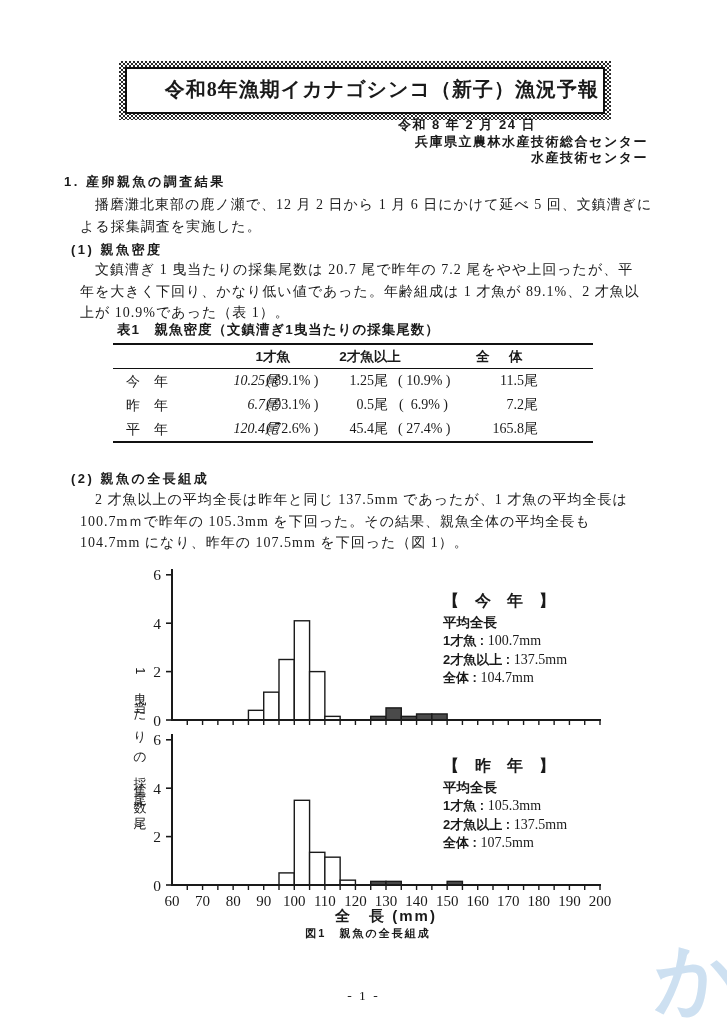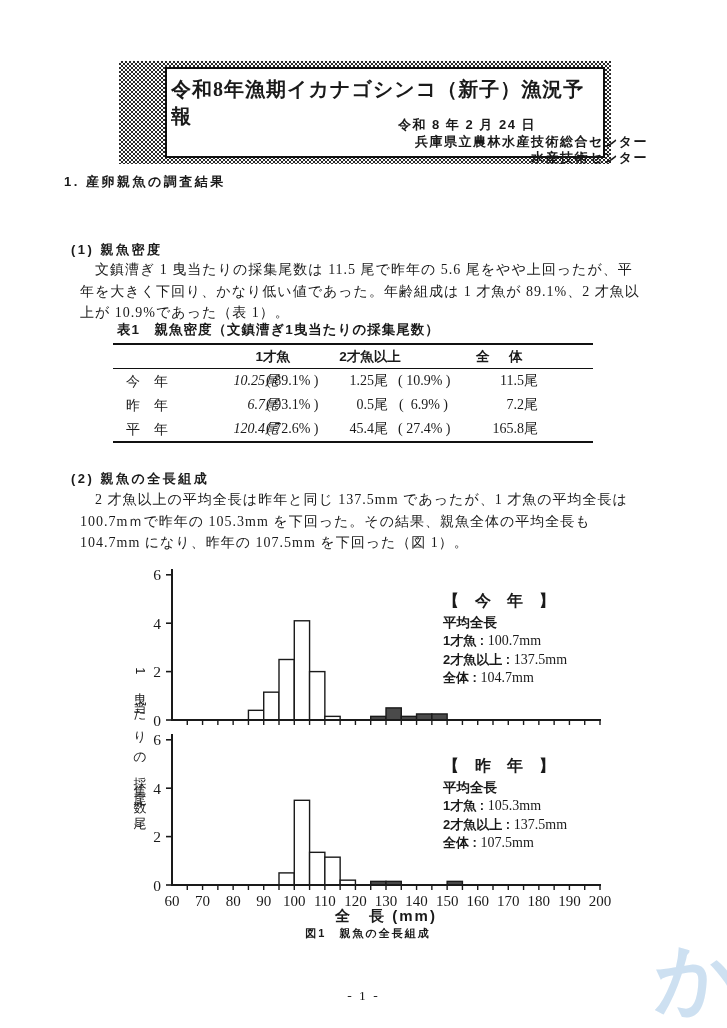--- a/index.html
+++ b/index.html
@@ -8,21 +8,21 @@
     background:#ffffff; overflow:hidden;
     font-family:"Liberation Serif", serif; color:#1a1a1a;
   }
   
   .title-box {
     position:absolute; left:119px; top:61px; width:492px; box-sizing:border-box;
     padding:6px;
     background:repeating-conic-gradient(#2a2a2a 0% 25%, #ffffff 0% 50%);
     background-size:4px 4px;
   }
-  .title-inner { background:#fff; border:2px solid #111; padding:7px 4px 26px; text-align:left;margin-left:40px; }
+  .title-inner { background:#fff; border:2px solid #111; padding:7px 4px 9px; text-align:right; }
   .title-text { font-weight:700; font-size:20px; letter-spacing:1px; }
 
   
   .header-block {
     position:absolute; top:117px; right:79px; text-align:right;
     font-family:"Liberation Sans", sans-serif; font-weight:600;
     font-size:13px; letter-spacing:1.5px; line-height:16.5px;
   }
   .header-date { padding-right:112px; }
 
@@ -86,25 +86,29 @@
   </div>
 
   <div class="header-block">
     <div class="header-date">令和 8 年 2 月 24 日</div>
     <div>兵庫県立農林水産技術総合センター</div>
     <div>水産技術センター</div>
   </div>
 
   <div class="sec-heading" style="left:64px; top:173px;">1. 産卵親魚の調査結果</div>
 
+  <div class="para" style="left:80px; top:194px;">
+    <div class="indent">播磨灘北東部の鹿ノ瀬で、12 月 2 日から 1 月 6 日にかけて延べ 5 回、文鎮漕ぎに</div>
+    <div>よる採集調査を実施した。</div>
+  </div>
 
   <div class="sec-heading" style="left:71px; top:241px;">(1) 親魚密度</div>
 
   <div class="para" style="left:80px; top:259px;">
-    <div class="indent">文鎮漕ぎ 1 曳当たりの採集尾数は 11.5 尾で昨年の 5.6 尾をやや上回ったが、平</div>
+    <div class="indent">文鎮漕ぎ 1 曳当たりの採集尾数は 20.7 尾で昨年の 7.2 尾をやや上回ったが、平</div>
     <div>年を大きく下回り、かなり低い値であった。年齢組成は 1 才魚が 89.1%、2 才魚以</div>
     <div>上が 10.9%であった（表 1）。</div>
   </div>
 
   <div class="tbl-wrap">
     <div class="tbl-caption">表1　親魚密度（文鎮漕ぎ1曳当たりの採集尾数）</div>
     <div class="tbl">
       <div class="tbl-header">
         <span class="hc1">1才魚</span>
         <span class="hc2">2才魚以上</span>

